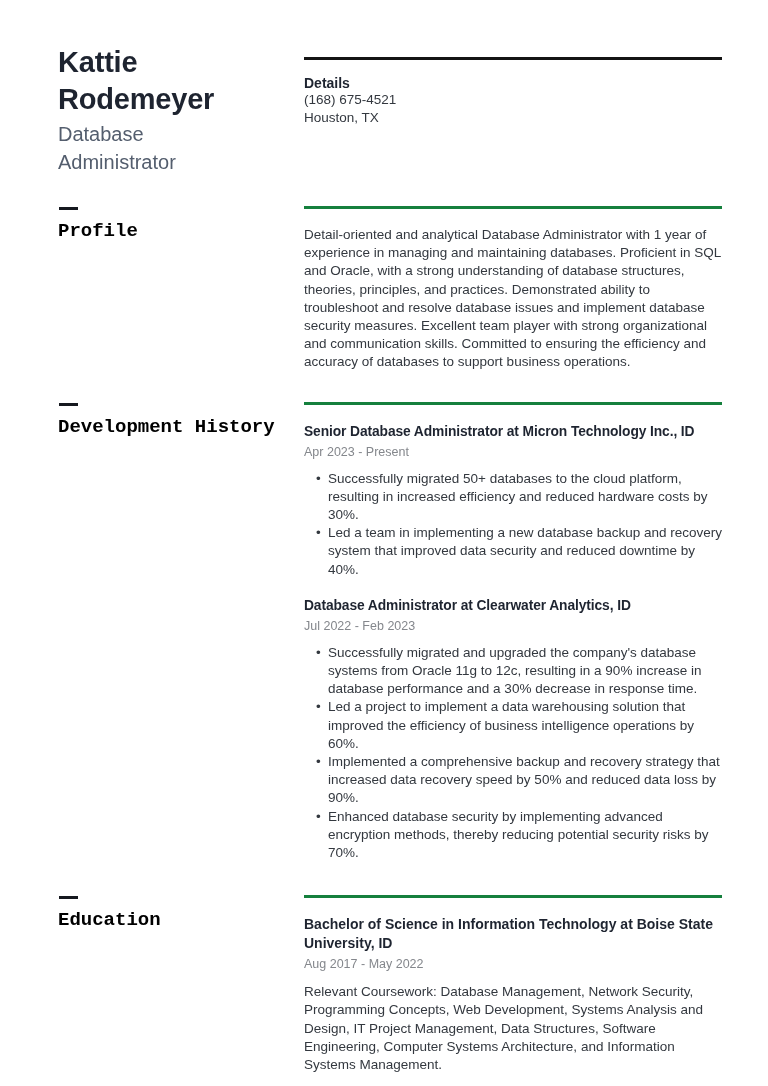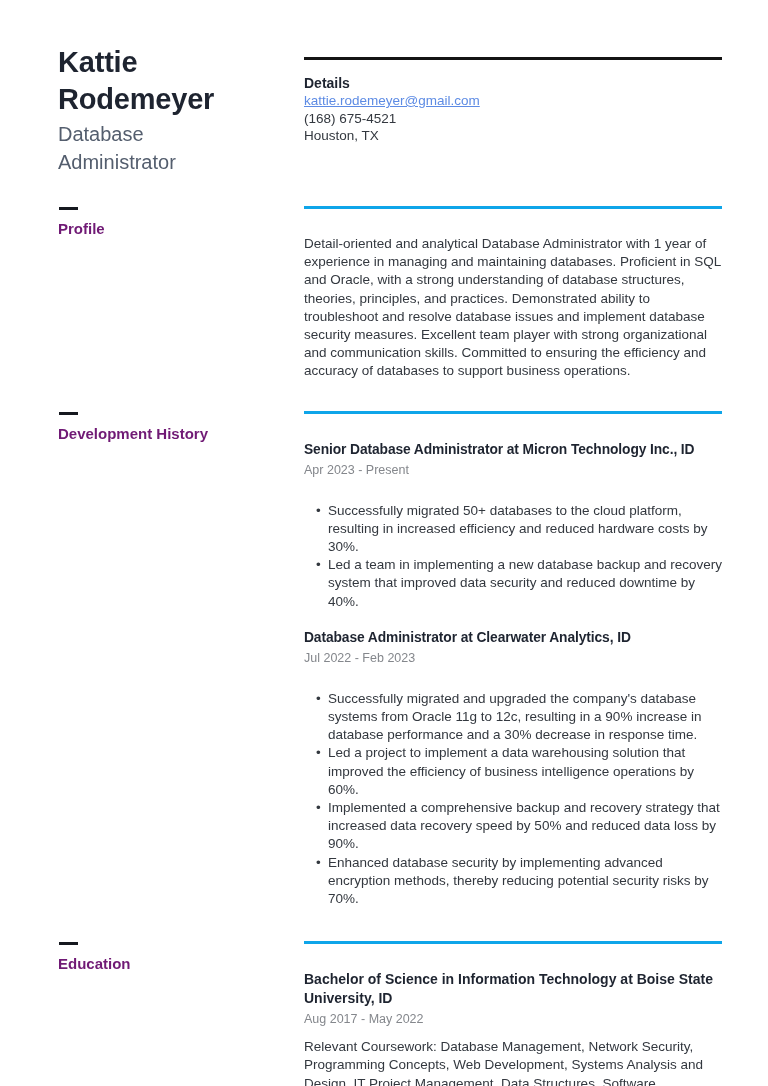--- a/index.html
+++ b/index.html
@@ -25,33 +25,33 @@
   .header-right { padding-top:13px; }
   .rule { height:3px; background:#141414; }
   .details-block { padding-top:15px; }
   .details-heading { font-size:14px; font-weight:bold; color:#1e2430; }
   .detail-line { font-size:13.5px; line-height:17.5px; color:#33383f; }
   a.link { color:#5d8be4; text-decoration:underline; font-size:13.5px; line-height:17.5px; cursor:pointer; }
 
   
   .section { margin-top:30px; }
   .dash { width:19px; height:3px; background:#15181f; margin:1px 0 10px 1px; }
-  .section-label { font-size:15px; font-weight:bold; color:#701a75; }
-  .ruled { border-top:3px solid #0ea5e9; padding-top:26px; }
+  .section-label { font-size:19px; font-weight:bold; color:#000000;font-family:Liberation Mono, monospace; }
+  .ruled { border-top:3px solid #15803d; padding-top:17px; }
   .body-text { font-size:13.5px; line-height:18.2px; color:#33383f; }
 
   
   .job + .job { margin-top:17px; }
   .job-title {
     font-size:13.8px; font-weight:bold; color:#1e2430; line-height:19px;
     white-space:nowrap; letter-spacing:-0.1px;
   }
   .degree-title { font-size:14px; font-weight:bold; color:#1e2430; line-height:19px; }
   .job-dates { font-size:12.5px; line-height:16px; color:#84878c; margin-top:3px; }
-  ul.bullets { list-style:none; margin:24px 0 0 12px; }
+  ul.bullets { list-style:none; margin:10px 0 0 12px; }
   ul.bullets li {
     position:relative; padding-left:12px;
     font-size:13.5px; line-height:18.2px; color:#33383f;
   }
   ul.bullets li::before { content:"\2022"; position:absolute; left:0; top:0; color:#33383f; }
   .coursework { margin-top:11px; }
   .edu-section { margin-top:33px; }
 </style>
 </head>
 <body>
@@ -60,21 +60,20 @@
 
   <div class="row">
     <div class="left">
       <h1 class="name">Kattie Rodemeyer</h1>
       <div class="subtitle">Database Administrator</div>
     </div>
     <div class="right header-right">
       <div class="rule"></div>
       <div class="details-block">
         <div class="details-heading">Details</div>
-        <div><a class="link">kattie.rodemeyer@gmail.com</a></div>
         <div class="detail-line">(168) 675-4521</div>
         <div class="detail-line">Houston, TX</div>
       </div>
     </div>
   </div>
 
   <div class="row section">
     <div class="left">
       <div class="dash"></div>
       <div class="section-label">Profile</div>

